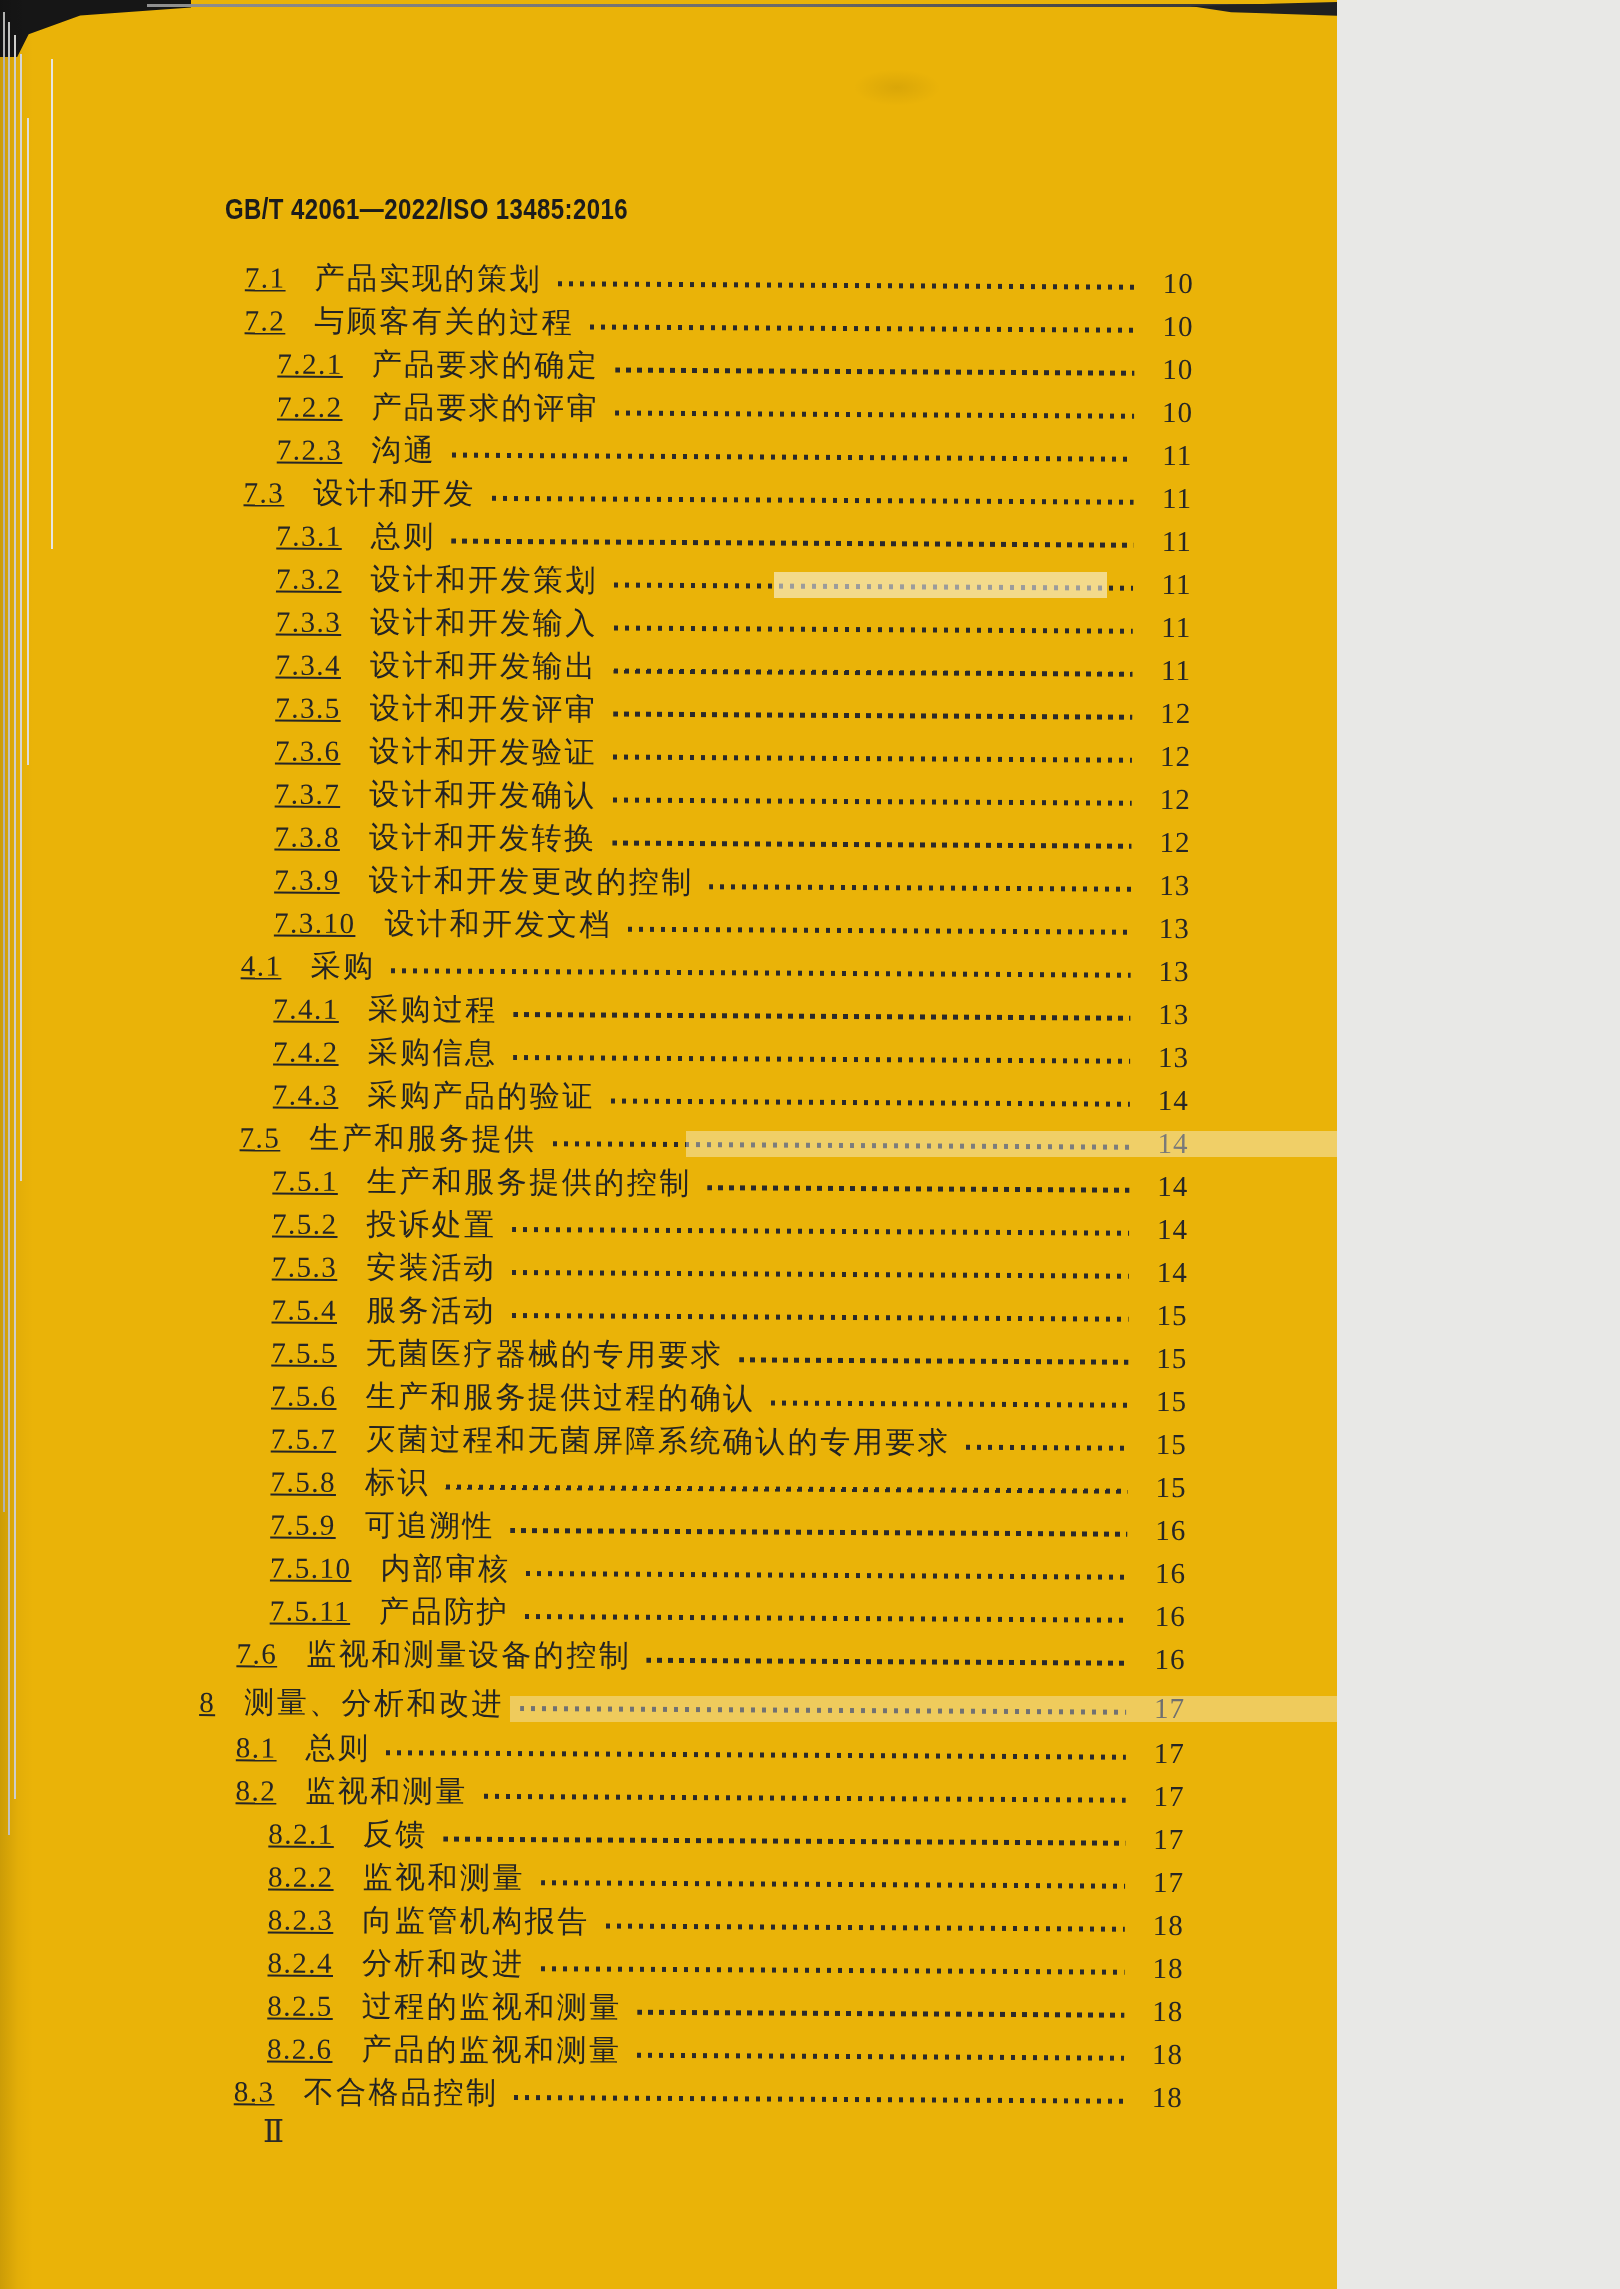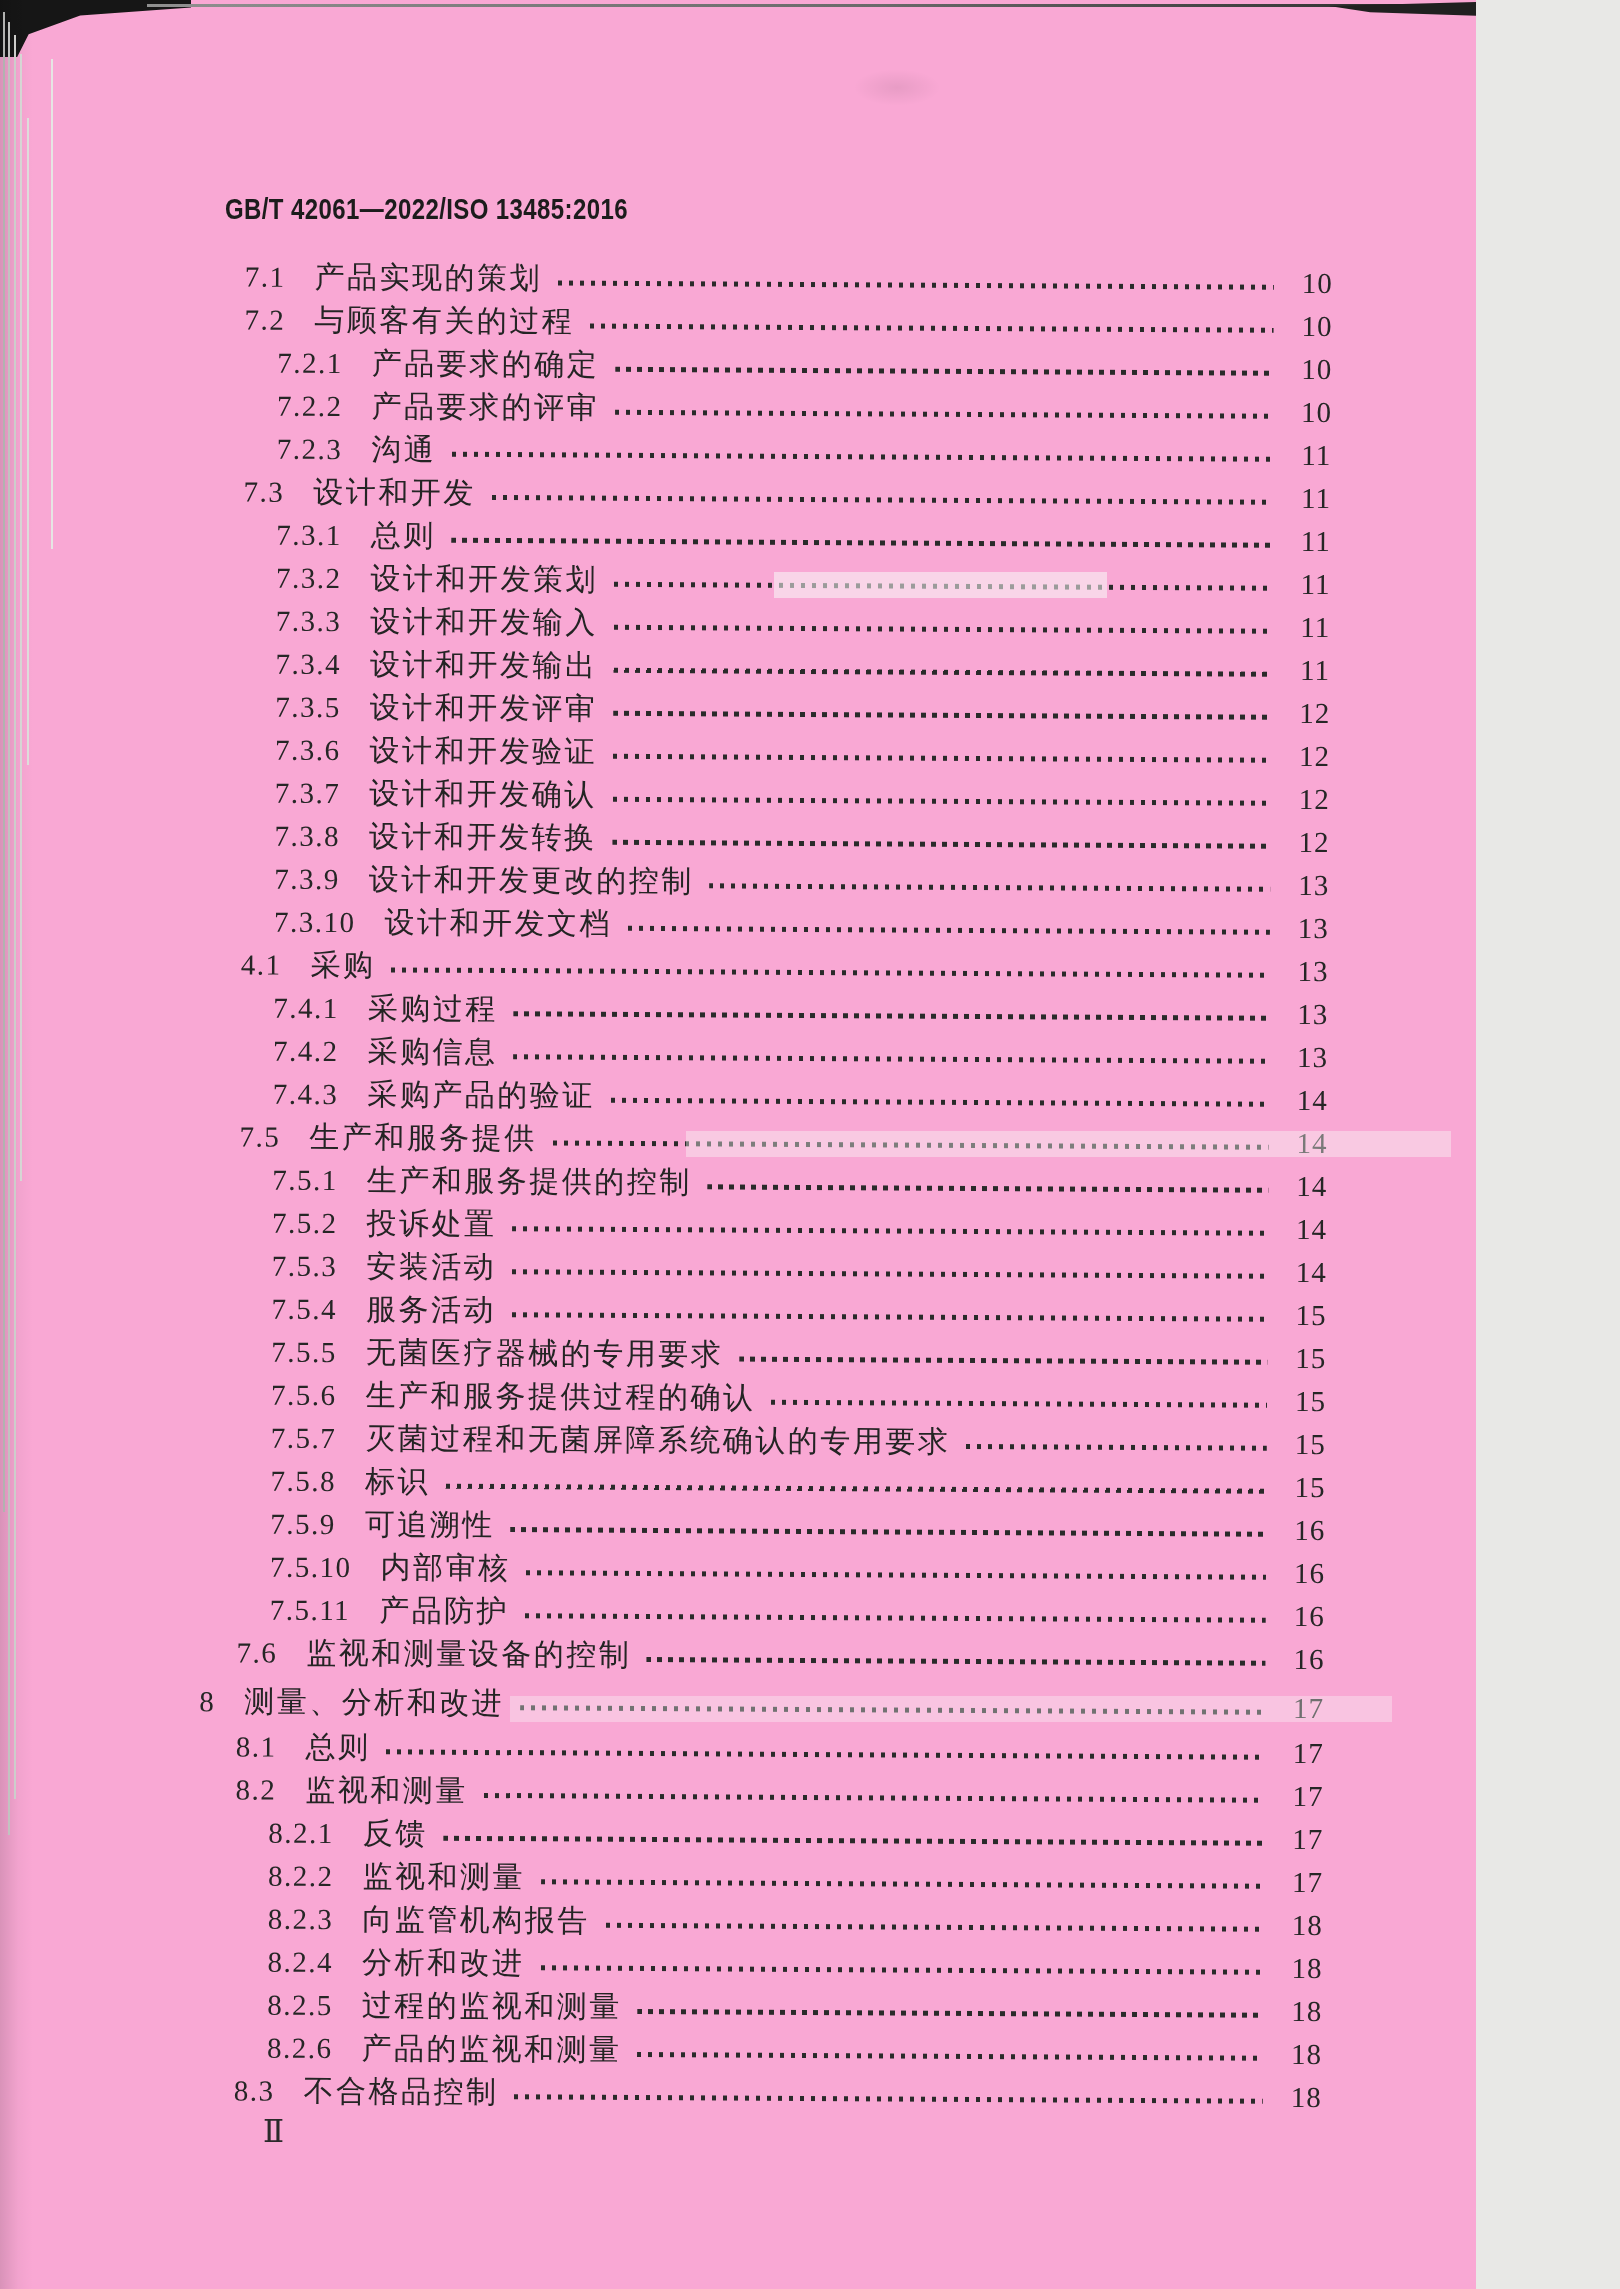--- a/index.html
+++ b/index.html
@@ -1,18 +1,18 @@
 <!DOCTYPE html>
 <html><head>
 <meta charset="utf-8">
 <style>
   html,body { margin:0; padding:0; background:#e8e8e6; }
   .page {
-    position:relative; width:1476px; height:2290px;
-    background:#f9a8d4; overflow:hidden;
+    position:relative; width:1337px; height:2290px;
+    background:#eab308; overflow:hidden;
     font-family:"Liberation Serif","DejaVu Serif",serif;
     color:#222;
   }
 
   
   .corner-tl { position:absolute; top:0; left:0; width:191px; height:57px; background:#161616;
     clip-path:polygon(0 0,100% 0,100% 13%,42% 27%,15% 60%,9% 100%,0 100%); }
   .edge-top { position:absolute; top:3.9px; left:147px; right:0; height:2.9px;
     background:linear-gradient(to right,#909090 0%,#6a6a6a 55%,#3a3a3a 88%,#161616 100%); }
   .corner-tr { position:absolute; top:2px; right:0; width:147px; height:13.7px; background:#202020;
@@ -45,21 +45,21 @@
   .toc {
     position:absolute; top:263px; left:0; right:0; padding-right:133px;
     transform:rotate(0.35deg); transform-origin:top right;
   }
   .toc-row { display:flex; align-items:center; height:43px; white-space:nowrap;
     font-size:30px; color:#242424; }
   .level-1 { padding-left:208px; }
   .level-2 { padding-left:245px; }
   .level-3 { padding-left:278px; }
   .sec-break { margin-top:5.9px; margin-bottom:2px; }
-  .toc-num { font-size:29px; letter-spacing:1.5px; color:#262626; }
+  .toc-num { font-size:29px; letter-spacing:1.5px; color:#262626;text-decoration:underline; }
   .toc-title { margin-left:29px; letter-spacing:2.5px; }
   .toc-leader { flex:1; height:4.5px; margin:0 17.6px 0 15.7px; align-self:center;
     position:relative; top:3.9px;
     background-image:repeating-linear-gradient(to right,#2a2a2a 0 4.3px,transparent 4.3px 11px);
     background-repeat:repeat-x; }
   .toc-page { min-width:51px; text-align:center; font-size:29px; letter-spacing:1px; color:#262626; }
 
   
   .footer { position:absolute; left:263px; top:2113px; font-size:31px; color:#2a2a2a;
     font-family:"DejaVu Serif","Liberation Serif",serif; }

